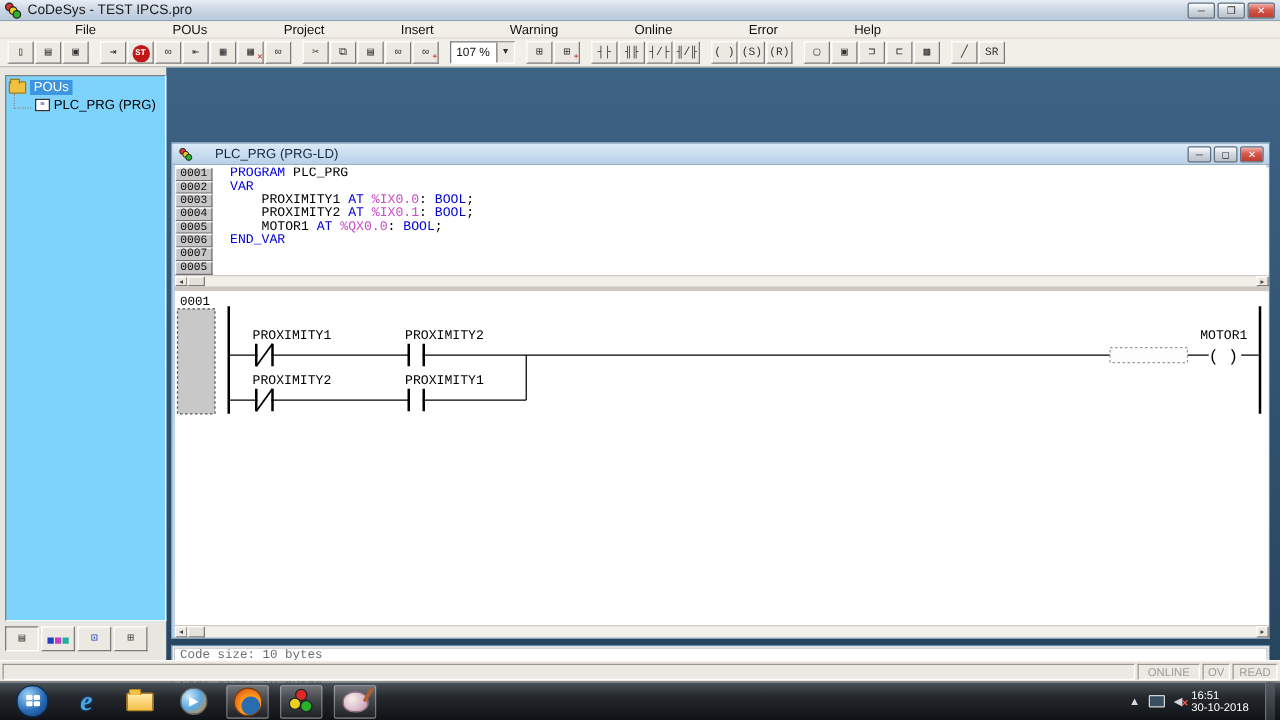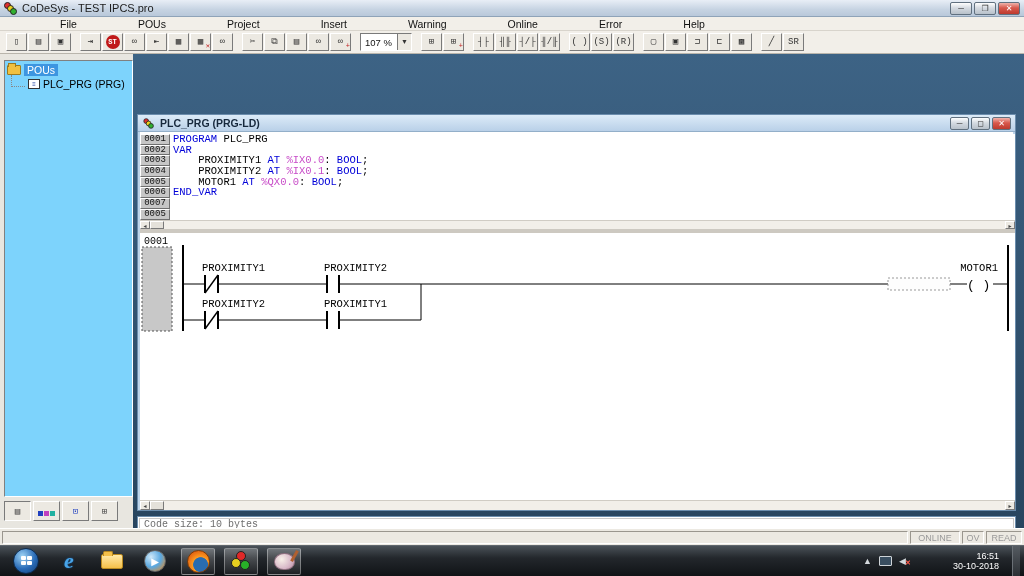--- a/index.html
+++ b/index.html
@@ -71,31 +71,31 @@
   .side-tab.active { border-color:#7a7a7a #ffffff #ffffff #7a7a7a; }
   .mini { font-size:9px; font-family:"Liberation Mono",monospace; color:#444; }
   .sq { display:inline-block; width:5px; height:5px; margin:0 .5px; }
 
   
   #editor-win { left:137px; top:60px; width:879px; height:397px;
     border:1px solid #6b8dad; background:#fff;
     box-shadow:0 0 0 2px #bdd4ea inset; }
   .child-title { height:17px; background:linear-gradient(#dcebf8,#b9d0e8);
     border-bottom:1px solid #93afc9; display:flex; align-items:center; padding:0 4px; }
-  .child-title .t { font-size:10.5px; font-weight:bold; color:#17293d; margin-left:4px; }
+  .child-title .t { font-size:10.5px; font-weight:normal; color:#17293d; margin-left:16px; }
   .cwb { width:19px; height:13px; }
 
   
   #decl { position:absolute; left:2px; top:19px; width:875px; height:86px; background:#fff; overflow:hidden; }
   .decl-row { display:flex; height:10.7px; }
   .gut { width:30px; background:#c6c6c6; border:1px solid;
     border-color:#ffffff #6f6f6f #6f6f6f #ffffff; font-family:"Liberation Mono",monospace;
     font-size:9px; line-height:9px; text-align:center; color:#111; }
   .code { font-family:"Liberation Mono",monospace; font-size:10.5px; line-height:10.5px;
-    white-space:pre; padding-left:3px; color:#000; }
+    white-space:pre; padding-left:14px; color:#000; }
   .tok-kw { color:#0000d8; } .tok-addr { color:#c84cc8; } .tok-pl { color:#000; }
 
   
   .hscroll { position:absolute; display:flex; background:#f2efe9;
     border-top:1px solid #d0ccc4; align-items:center; }
   .sb-arrow { width:10px; height:100%; background:#ece9e2; border:1px solid;
     border-color:#ffffff #7a7a7a #7a7a7a #ffffff; font-size:6px; line-height:8px;
     text-align:center; color:#444; }
   .sb-thumb { height:100%; background:#e4e1da; border:1px solid;
     border-color:#ffffff #7a7a7a #7a7a7a #ffffff; }
@@ -156,21 +156,21 @@
     background:radial-gradient(circle at 35% 35%, #f8f0e8, #d8b8c8 60%, #b88aa0);
     border:1px solid #907080; position:relative; }
   .paint:after { content:""; position:absolute; right:-2px; top:-4px; width:3px; height:12px;
     background:#b06030; transform:rotate(30deg); }
   #tray { margin-left:auto; display:flex; align-items:center; gap:7px; padding-right:4px; }
   .tray-glyph { color:#d4d9dd; font-size:9px; }
   .tray-monitor { width:13px; height:10px; border:1px solid #cfd4d8; background:#3a4e60; border-radius:1px; }
   .tray-speaker { position:relative; color:#d4d9dd; font-size:9px; }
   .tray-speaker em { position:absolute; right:-5px; bottom:-1px; font-style:normal;
     color:#ff5a4a; font-size:7px; font-weight:bold; }
-  #clock { text-align:right; color:#fff; font-size:9px; line-height:10px; padding-right:6px;margin-left:40px; }
+  #clock { color:#fff; font-size:9px; line-height:10px; padding-right:6px; }
   #show-desktop { width:8px; height:31px; border-left:1px solid #6a7076;
     background:linear-gradient(#555b61,#2a2e33); }
 </style>
 </head>
 <body>
 
 <div id="stage">
 
   <div id="titlebar" class="abs">
     <span class="tl-icon">

